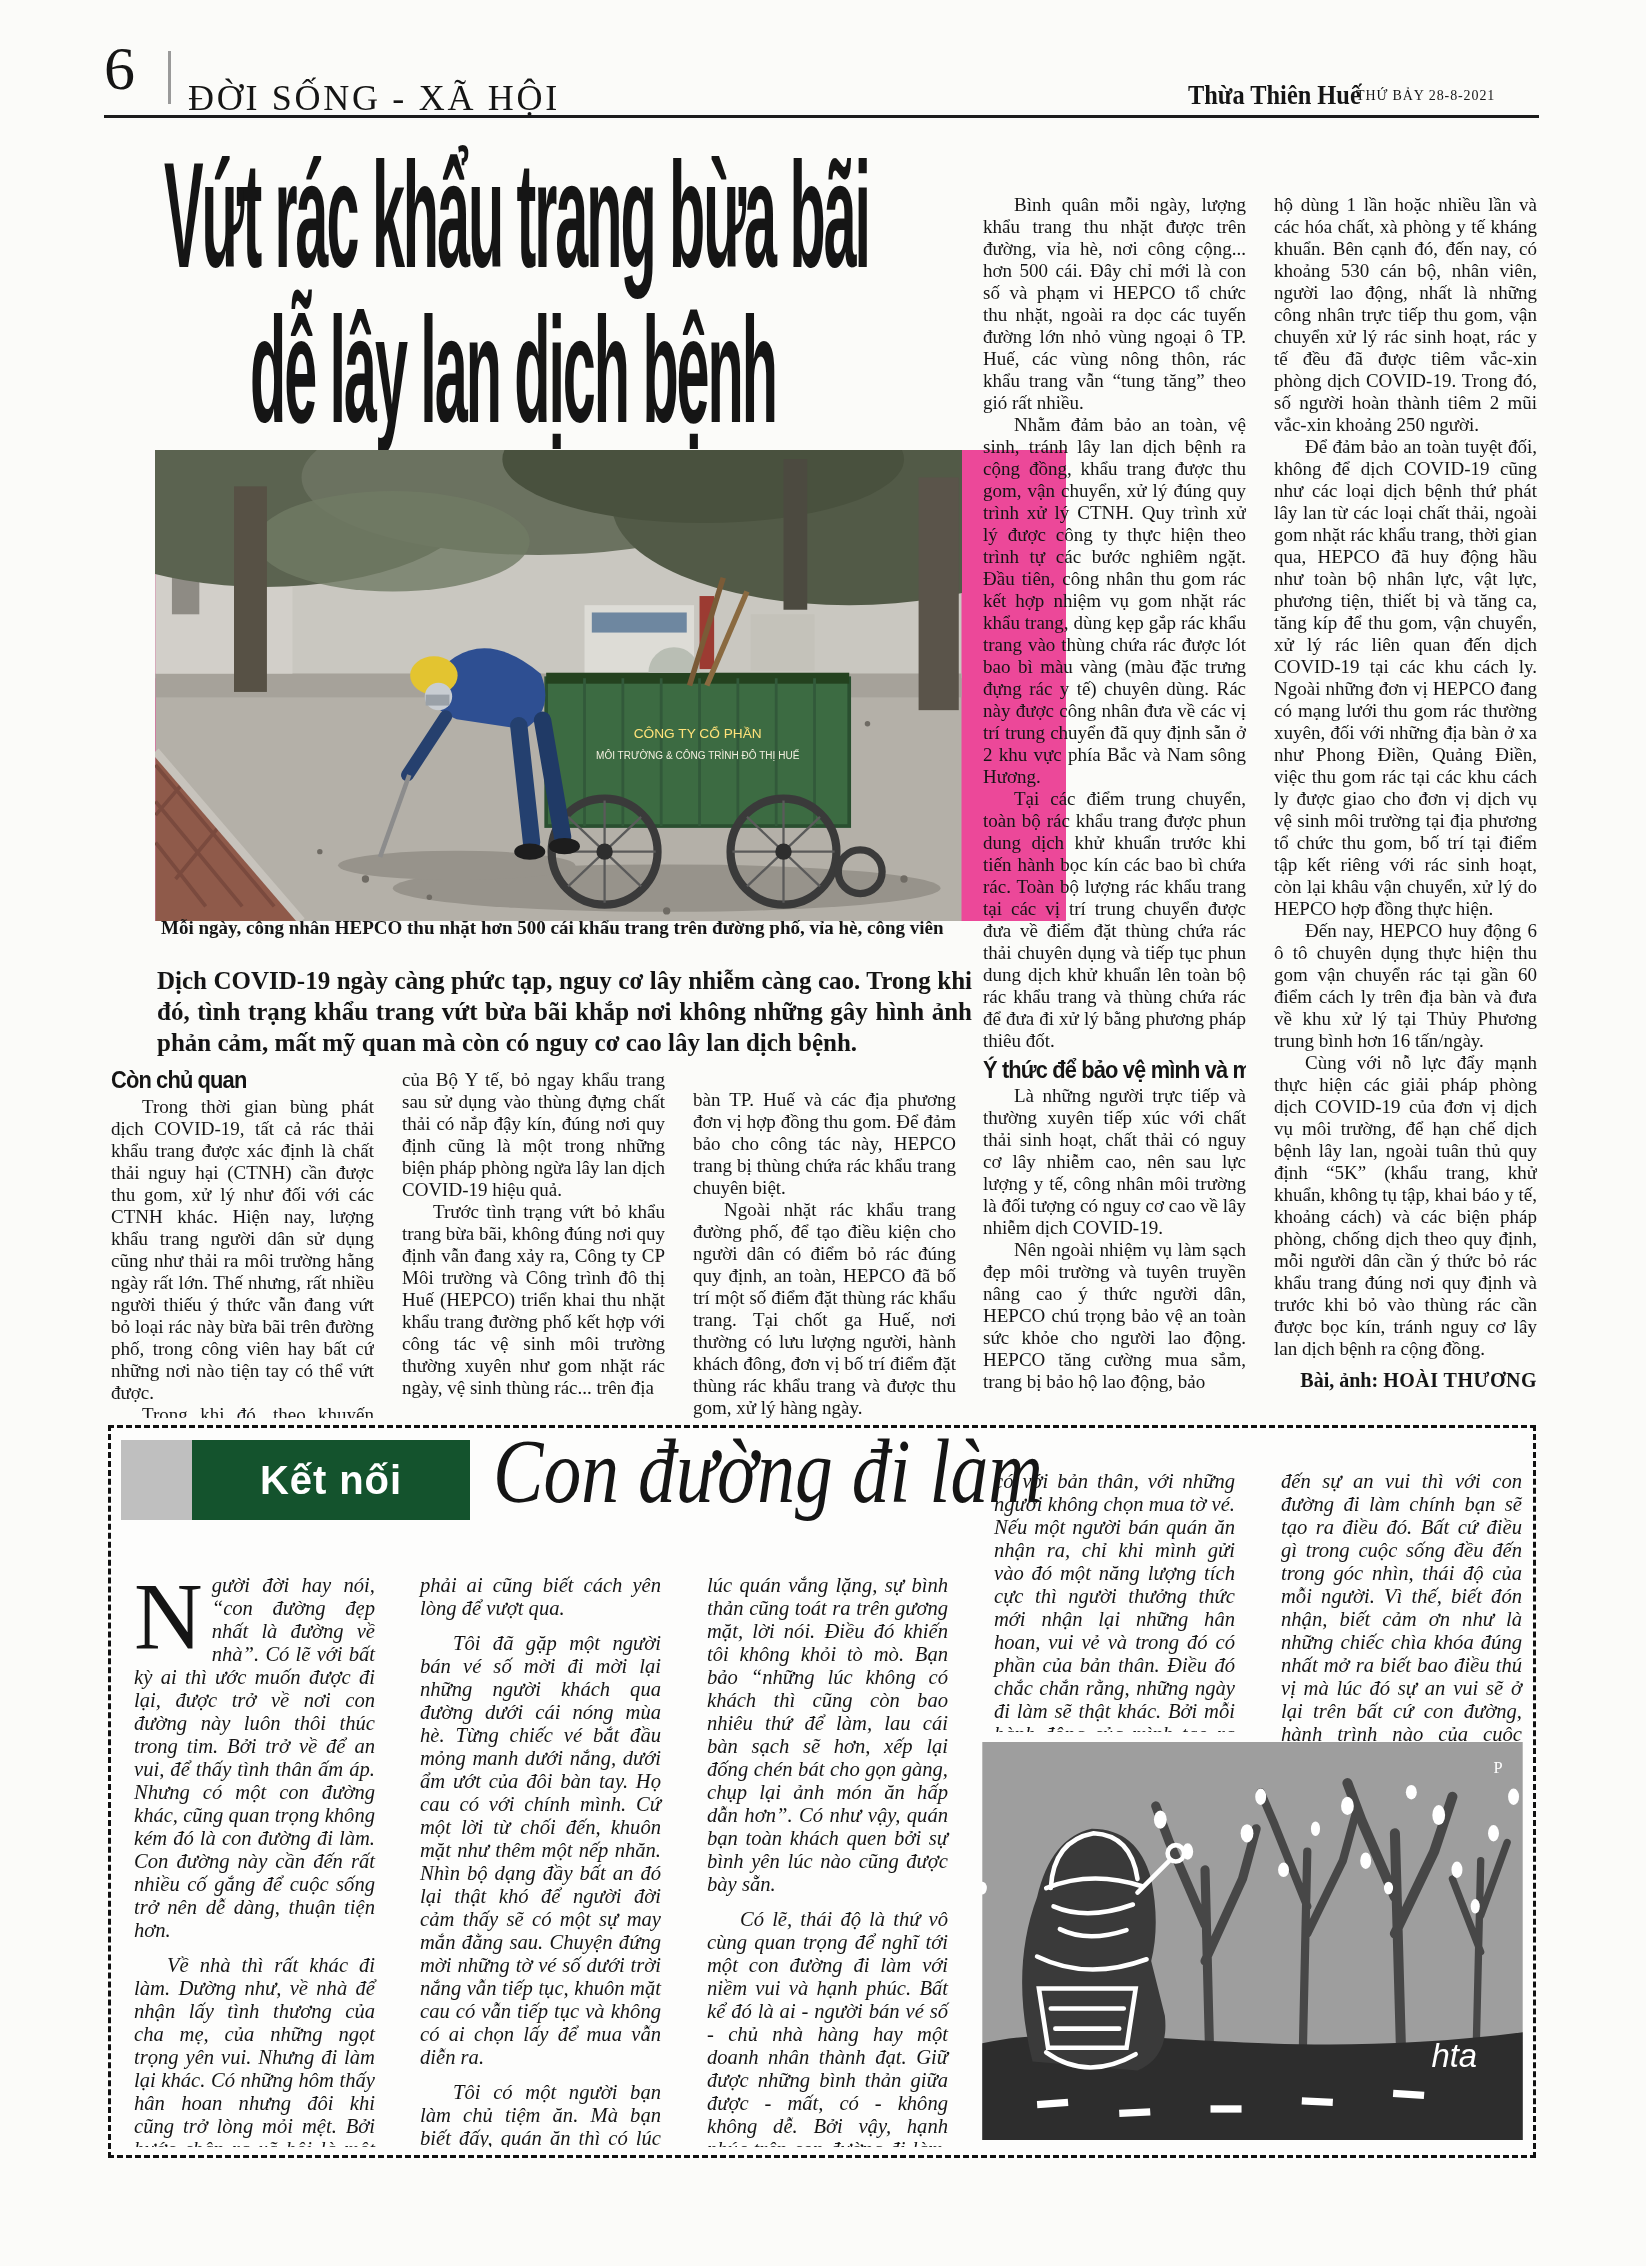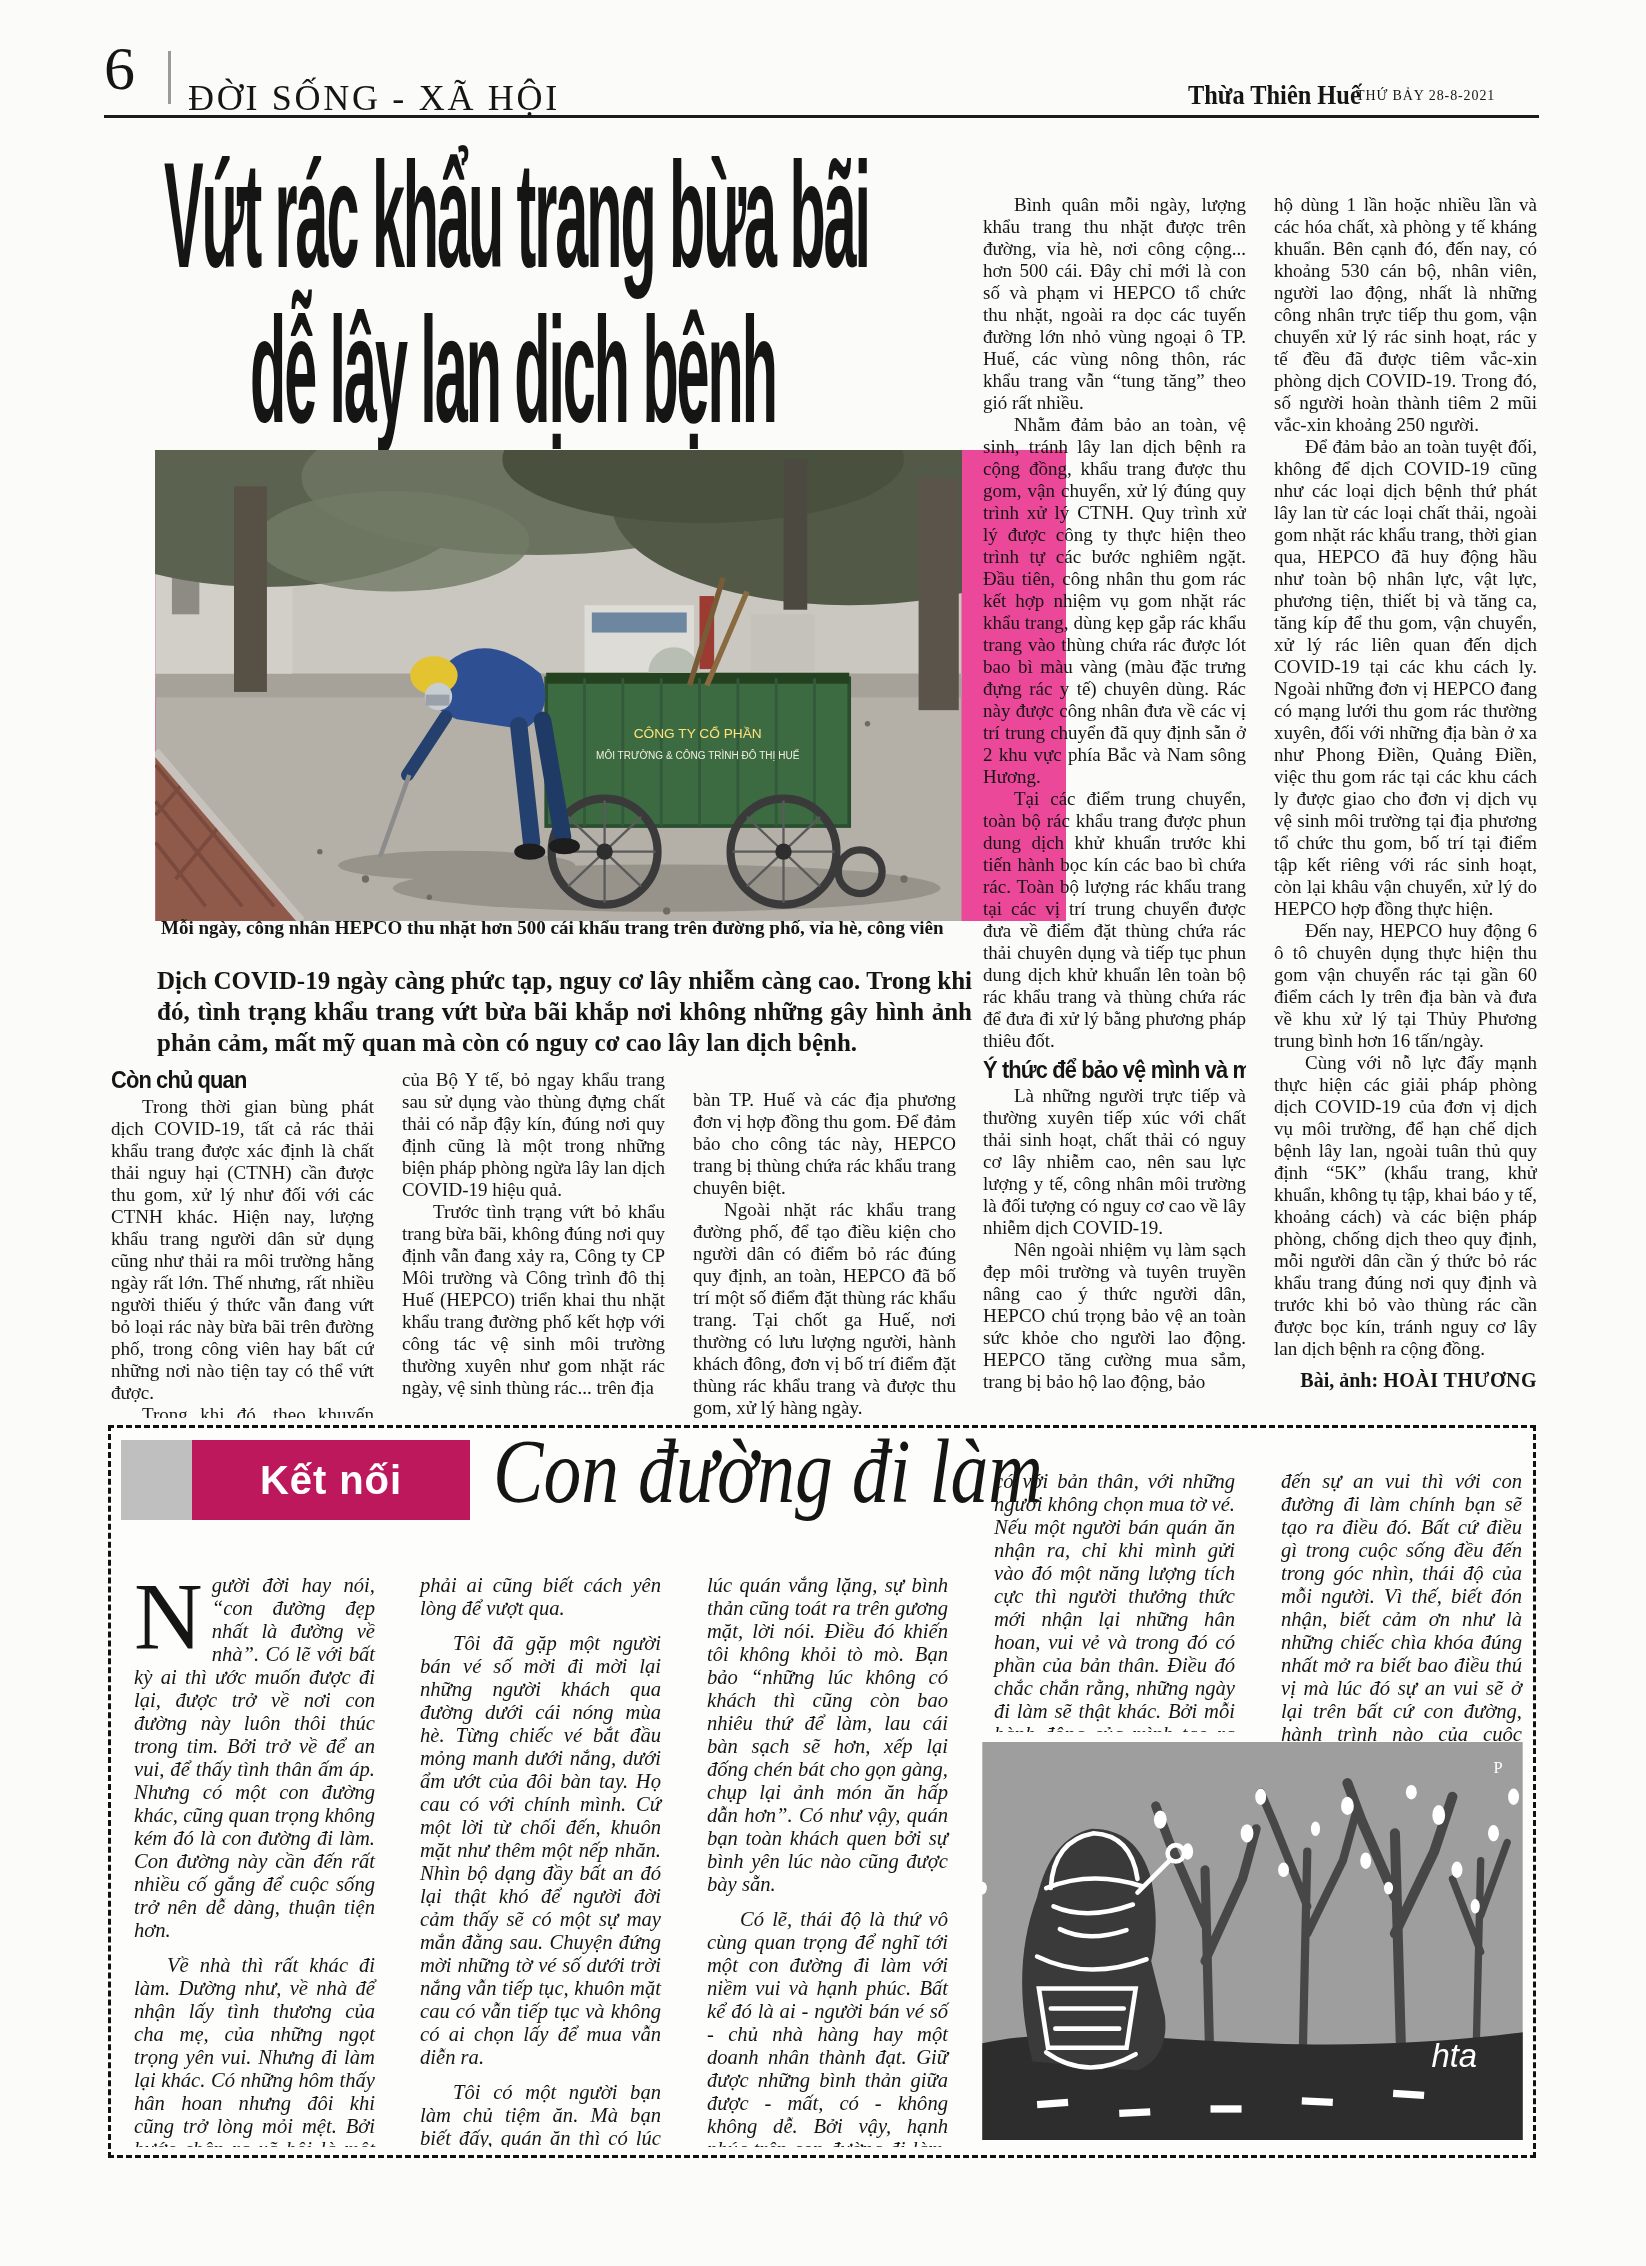--- a/index.html
+++ b/index.html
@@ -35,21 +35,21 @@
   .c5{left:1274px;top:194px;height:1229px;overflow:hidden;}
   .subhead{font-family:"Liberation Sans",sans-serif;font-weight:700;font-size:23px;
     letter-spacing:-0.9px;text-indent:0 !important;text-align:left;margin:0 0 4.6px 0 !important;transform:scaleX(.95);transform-origin:0 0;white-space:nowrap;}
   .subhead.mid{margin:7.3px 0 3.7px 0 !important;}
   .byline{margin-top:9.1px !important;text-indent:0 !important;text-align:right;font-size:20px;}
   .byline .lbl{font-weight:700;}
   .byline .nm{font-weight:700;letter-spacing:0.5px;}
   
   .box{left:108px;top:1425px;width:1422px;height:727px;border:3.7px dashed #111;background:#fdfdfc;}
   .kick-light{left:121px;top:1440px;width:71px;height:80px;background:#bfbfbf;}
-  .kick-dark{left:192px;top:1440px;width:278px;height:80px;background:#be185d;color:#fff;
+  .kick-dark{left:192px;top:1440px;width:278px;height:80px;background:#14532d;color:#fff;
     font-family:"Liberation Sans",sans-serif;font-weight:700;font-size:40px;text-align:center;line-height:80px;letter-spacing:0.9px;}
   .box-title{left:493px;top:1422px;font-style:italic;font-size:90px;line-height:1.1;
     transform:scaleX(.84);transform-origin:0 0;white-space:nowrap;font-weight:400;}
   .bcol{width:265px;text-align:justify;font-style:italic;font-size:20.6px;line-height:23px;}
   .bcol p{margin:12px;text-indent:33px;}
   .bcol p.cont{text-indent:0;}
   .b1{left:122px;top:1562px;height:585px;overflow:hidden;}
   .b2{left:408px;top:1562px;height:585px;overflow:hidden;}
   .b3{left:695px;top:1562px;height:585px;overflow:hidden;}
   .b4{left:982px;top:1458px;height:274px;overflow:hidden;}

